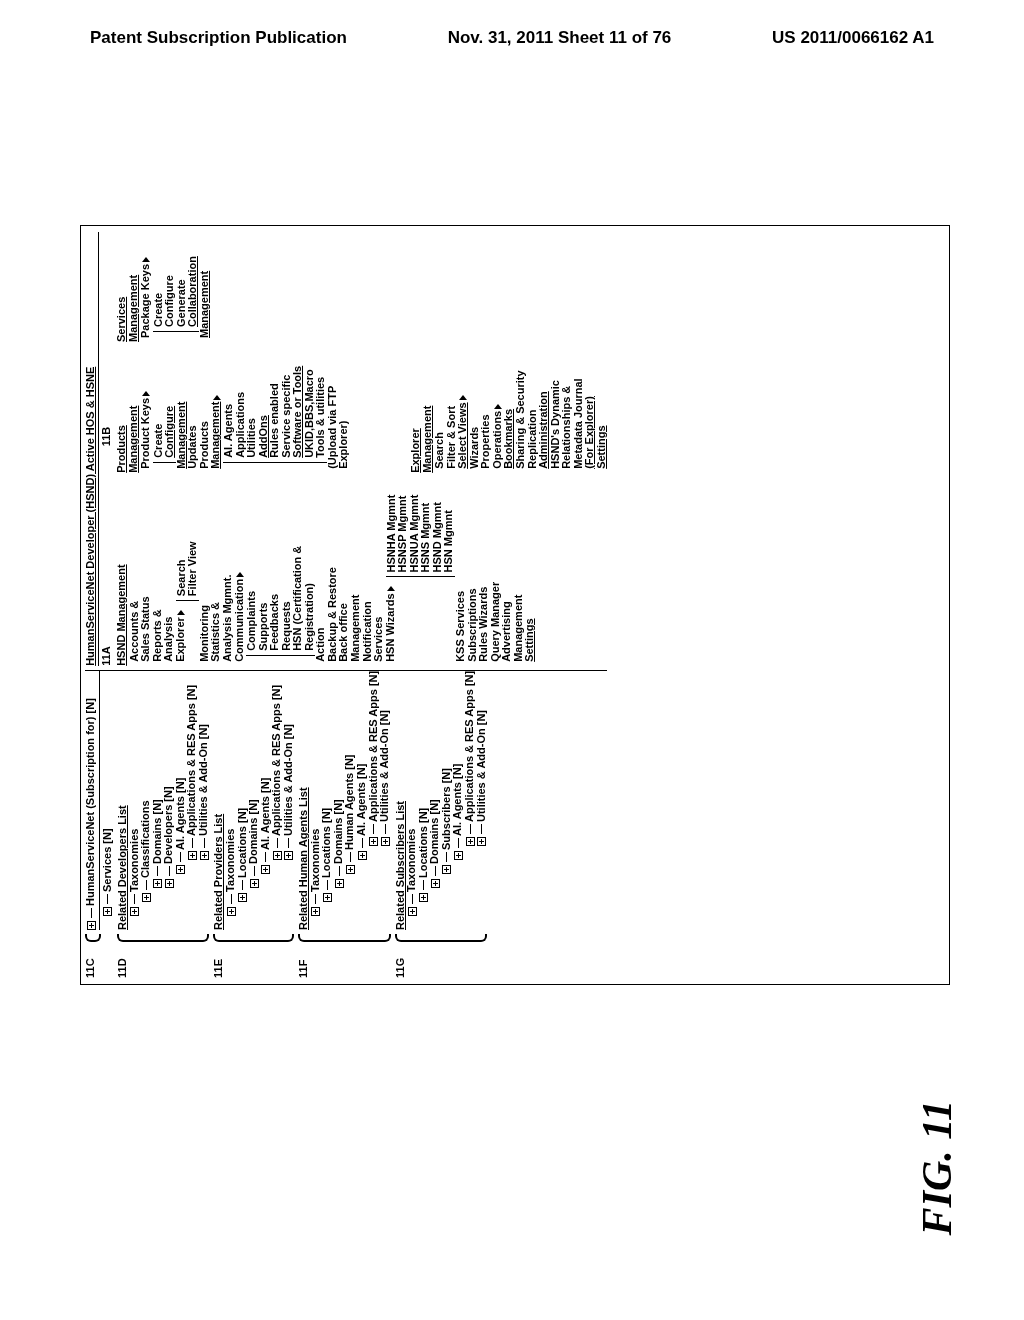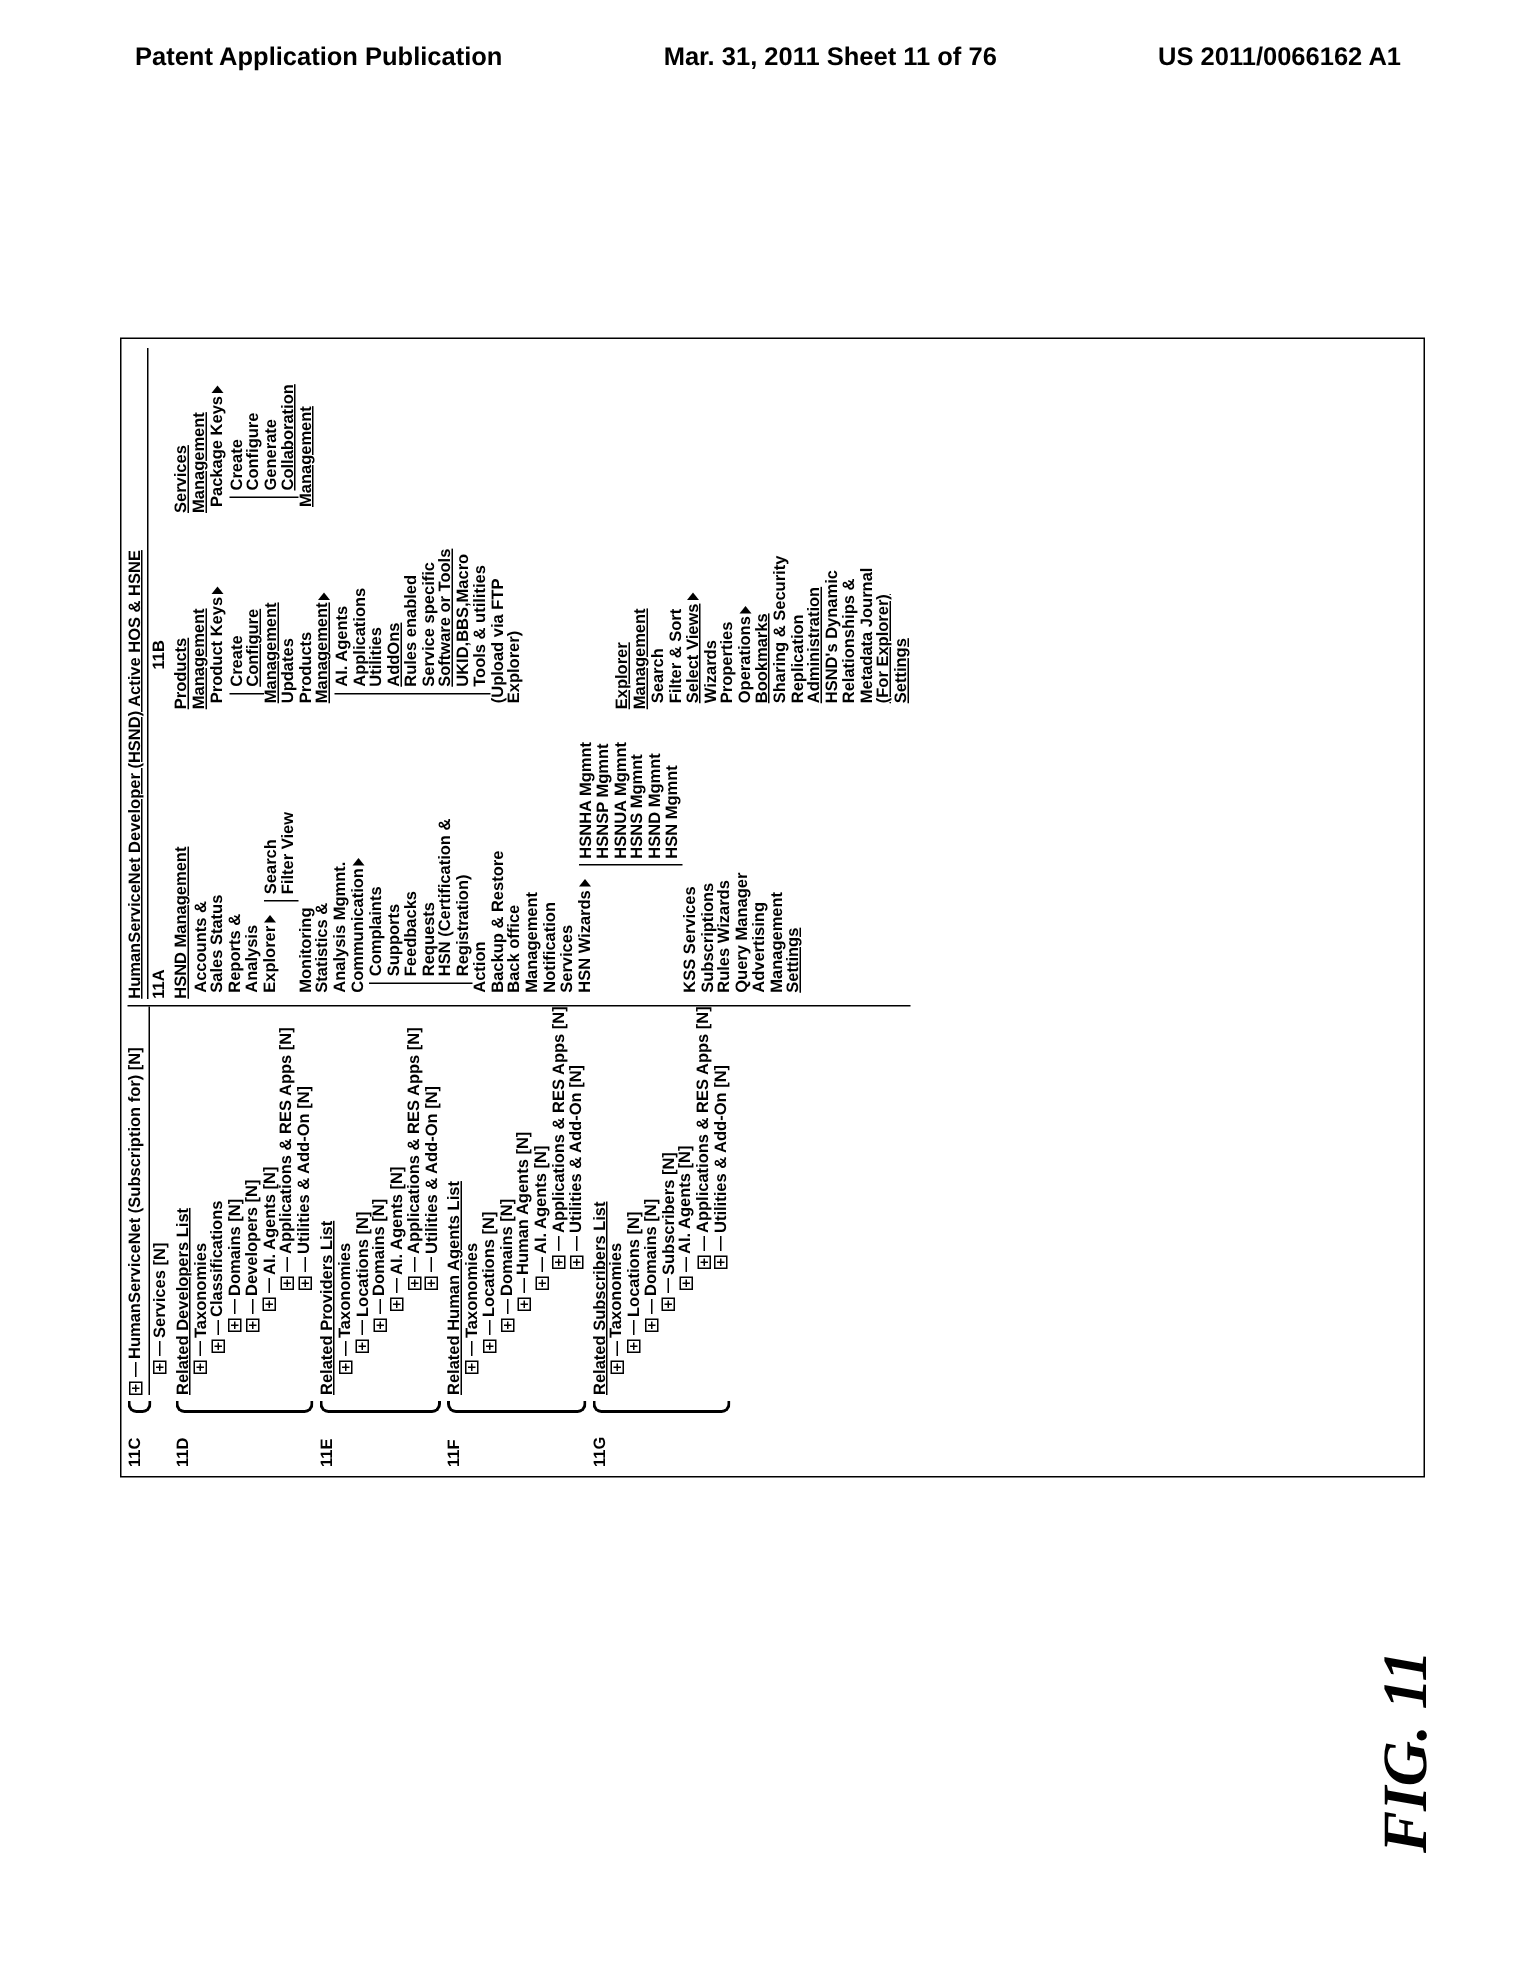--- a/index.html
+++ b/index.html
@@ -114,22 +114,22 @@
     font-family: "Times New Roman", serif;
     font-style: italic;
     font-weight: bold;
     font-size: 42px;
   }
 </style>
 </head>
 <body>
 
 <div class="header">
-  <span>Patent Application Publication</span>
-  <span>Mar. 31, 2011  Sheet 11 of 76</span>
+  <span>Patent Subscription Publication</span>
+  <span>Nov. 31, 2011  Sheet 11 of 76</span>
   <span>US 2011/0066162 A1</span>
 </div>
 
 <div class="diagram-area">
 
   <div class="row">
 
     <div style="flex:0 0 290px;">
 
       <div class="row" style="margin-bottom:4px;">

